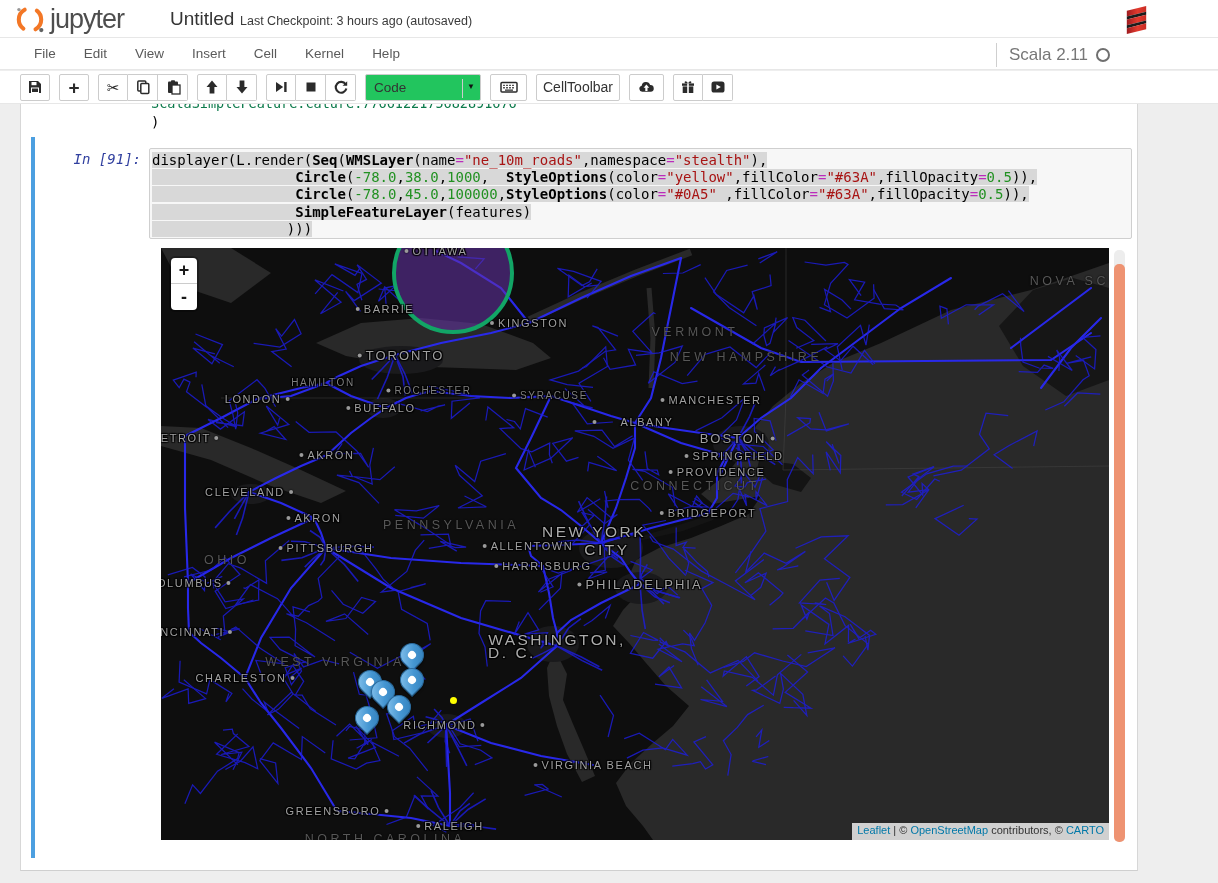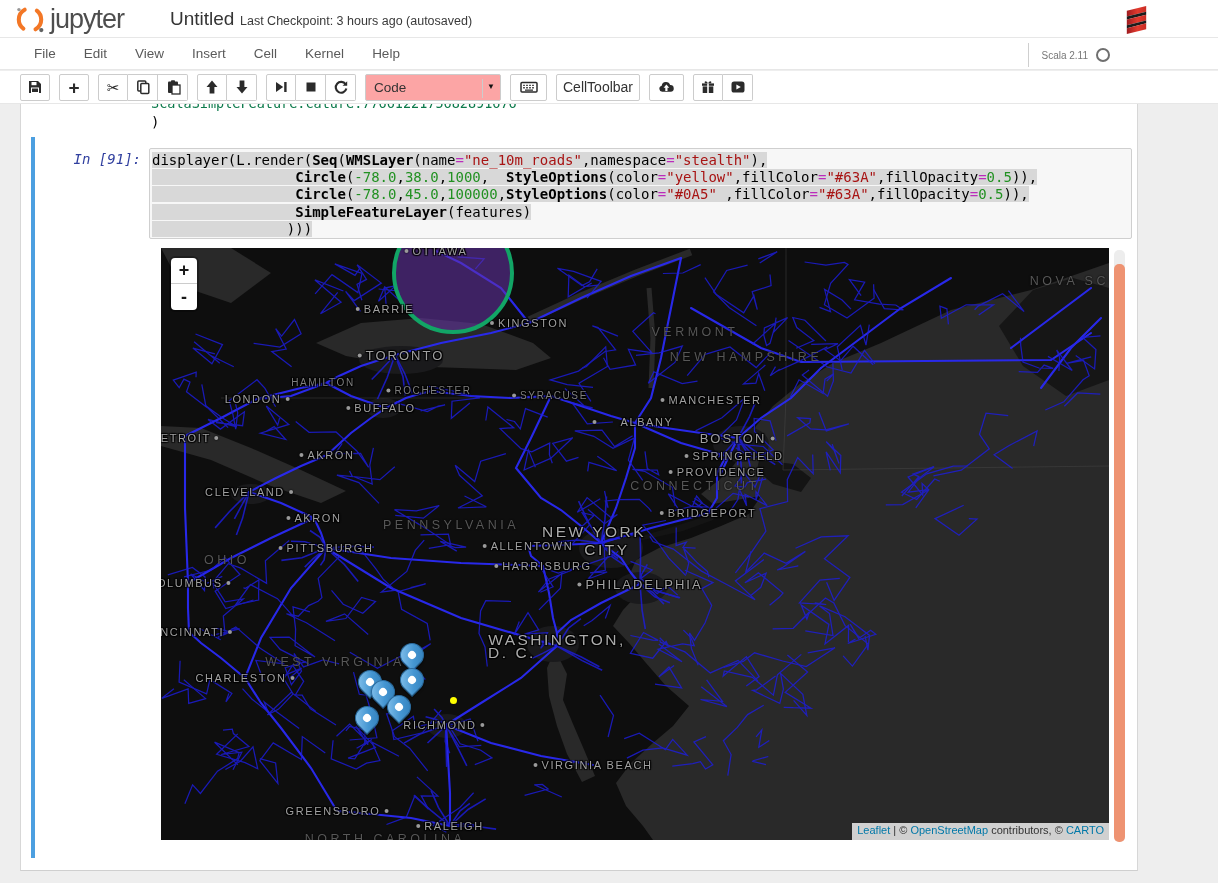--- a/index.html
+++ b/index.html
@@ -16,38 +16,38 @@
   #checkpoint { position:absolute; left:240px; top:14px; font-size:12.5px; color:#3a3a3a; }
   #scala-logo { position:absolute; right:68px; top:3px; width:27px; height:31px; }
 
   
   #menubar { position:absolute; left:0; top:37px; width:1218px; height:33px; background:#ffffff;
              border-top:1px solid #e7e7e7; border-bottom:1px solid #e7e7e7; }
   #menubar ul { list-style:none; display:flex; padding-left:20px; }
   #menubar li { padding:8px 14px; font-size:13.5px; color:#5a5a5a; cursor:pointer; }
   #kernel-box { position:absolute; right:108px; top:5px; height:24px; display:flex; align-items:center;
                 border-left:1px solid #cfcfcf; padding-left:12px; }
-  #kernel-name { font-size:10px; color:#777; margin-right:8px; }
+  #kernel-name { font-size:17px; color:#777; margin-right:8px; }
   #kernel-ind { width:14px; height:14px; border:2px solid #6f6f6f; border-radius:50%; background:#fff; }
 
   
   #toolbar { position:absolute; left:0; top:71px; width:1218px; height:33px; background:#fff;
              border-bottom:1px solid #e7e7e7; display:flex; align-items:center; padding-left:20px; }
   .btn-group { display:flex; margin-right:9px; }
   .tbtn { height:27px; min-width:30px; background:#fff; border:1px solid #cccccc; display:flex;
           align-items:center; justify-content:center; cursor:pointer; color:#2b2b2b; padding:0 6px; }
   .btn-group .tbtn + .tbtn { border-left:none; }
   .btn-group .tbtn:first-child { border-radius:2px 0 0 2px; }
   .btn-group .tbtn:last-child { border-radius:0 2px 2px 0; }
   .btn-group .tbtn:only-child { border-radius:2px; }
   .tbtn svg { display:block; }
   .tbtn.txt { font-size:14px; color:#333; }
   .glyph { font-size:15px; line-height:1; }
   .glyph.plus { font-size:19px; font-weight:bold; }
-  #celltype-select { width:136px; height:27px; border:1px solid #ccc; border-radius:2px; background:#fca5a5;
+  #celltype-select { width:116px; height:27px; border:1px solid #ccc; border-radius:2px; background:#22c55e;
                      display:flex; align-items:center; font-size:13.5px; color:#333; padding-left:8px;
                      position:relative; cursor:pointer; margin-right:9px; }
   #celltype-select .caret { position:absolute; right:3px; top:4px; font-size:8px; color:#111;
                             border-left:1px solid #ccc; padding:3px 2px 3px 4px; height:19px; }
 
   
   #container { position:absolute; left:20px; top:104px; width:1118px; height:767px; background:#fff;
                border-left:1px solid #d7d7d7; border-right:1px solid #d7d7d7; border-bottom:1px solid #cfcfcf;
                overflow:hidden; }
   #prev-output-clip { position:absolute; left:130px; top:-9px; font-family:"DejaVu Sans Mono",monospace;

